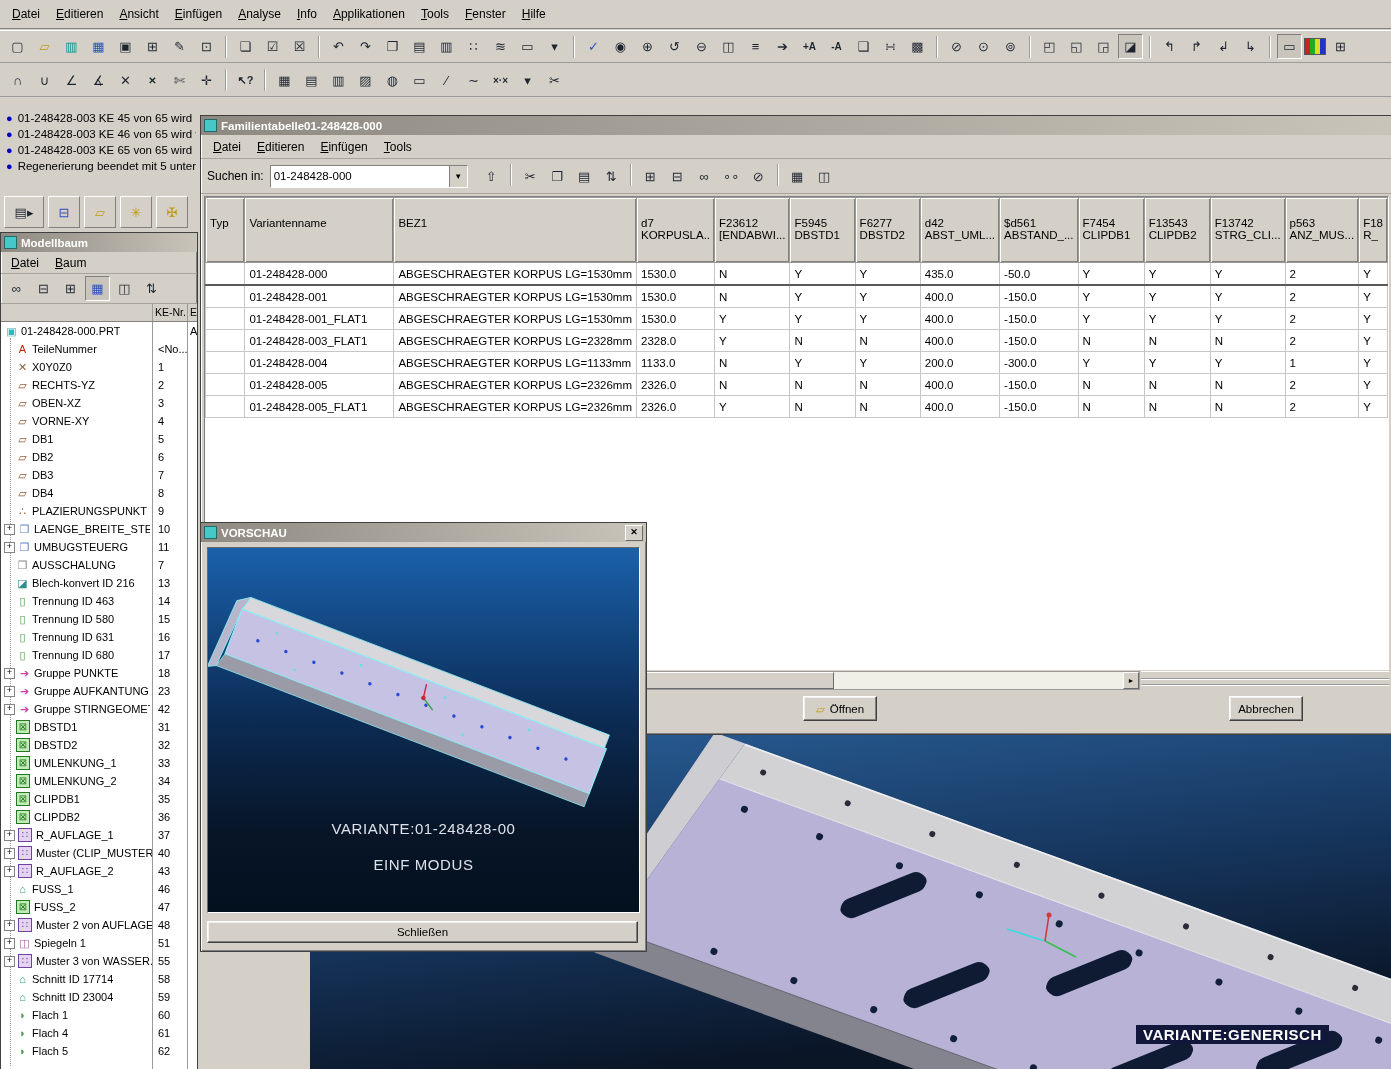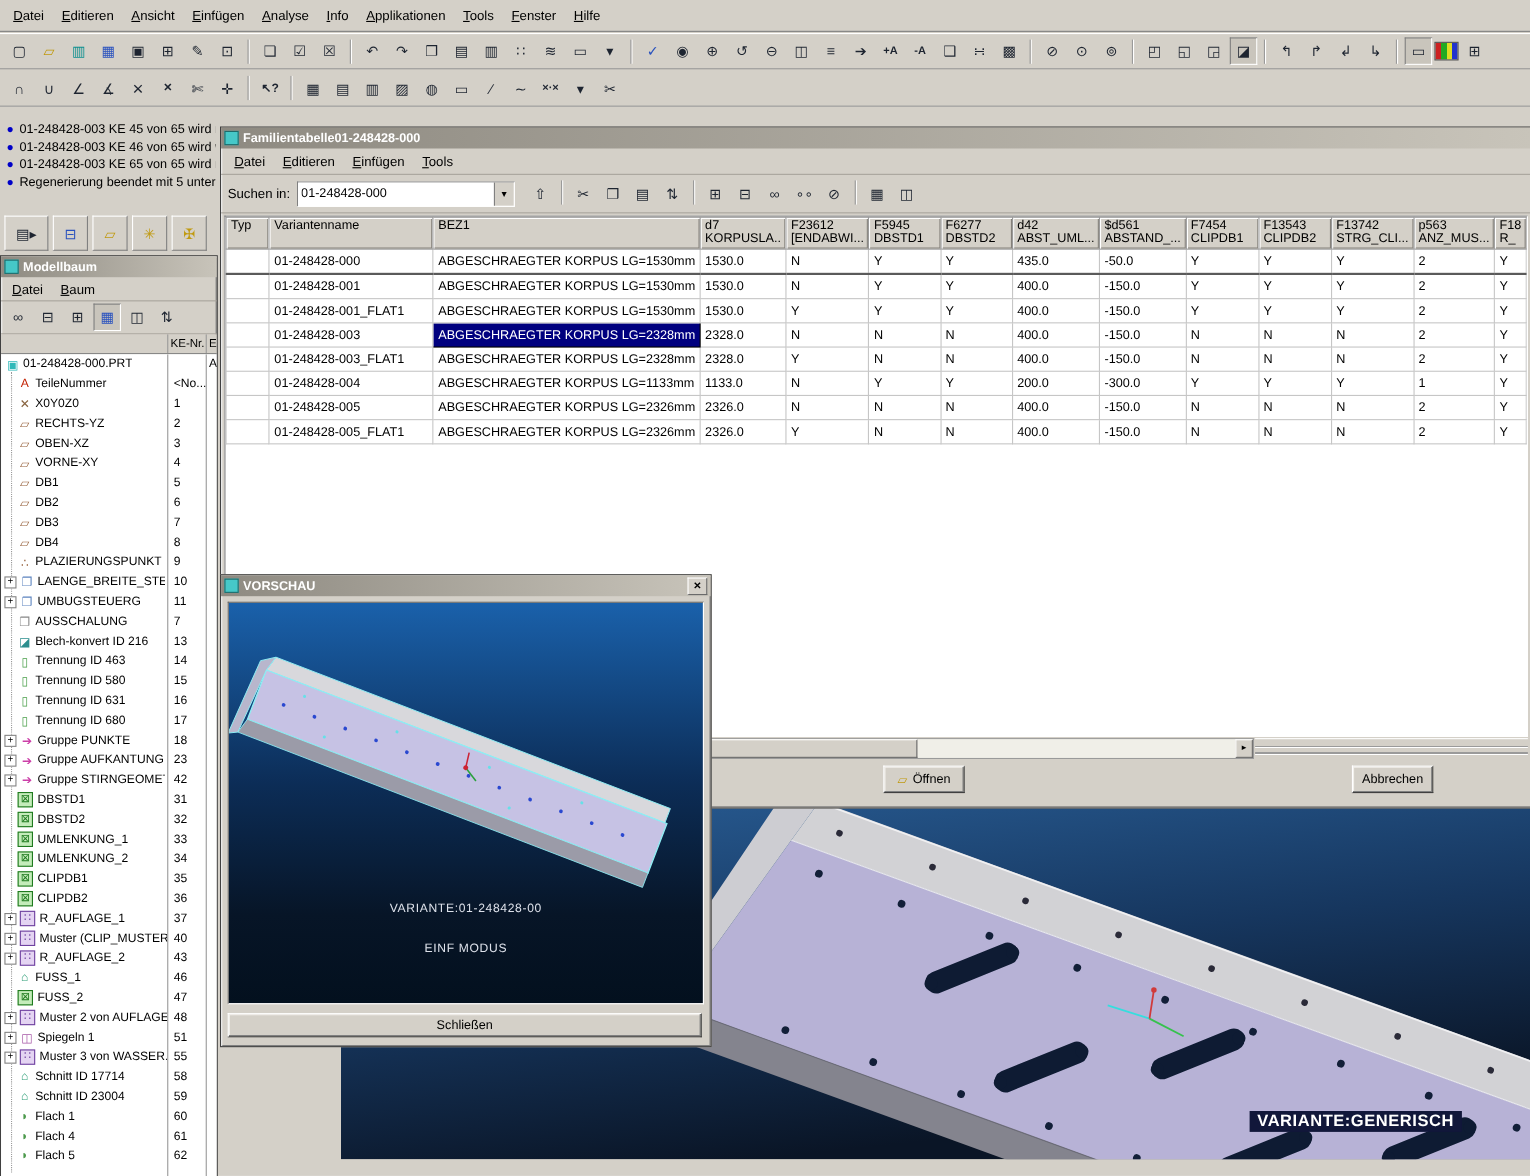--- a/index.html
+++ b/index.html
@@ -62,43 +62,43 @@
   
   #familywin{left:200px;top:115px;width:1191px;height:618px;display:flex;flex-direction:column}
   .ft-menu{height:23px;border-bottom:1px solid #a8a49c;padding-left:4px}
   .ft-tools{height:34px;display:flex;align-items:center;padding:0 6px;border-bottom:1px solid #a8a49c}
   .combo{display:flex;width:196px;height:21px;border:1px solid;border-color:#808080 #fff #fff #808080;background:#fff;margin-left:6px}
   .combo input{flex:1;border:0;outline:0;font-size:11.5px;font-family:"Liberation Sans",sans-serif;padding:0 3px;min-width:0}
   .combo .drop{width:17px;background:#d4d0c8;border-left:1px solid #808080;font-size:8px;display:flex;align-items:center;justify-content:center}
   #tablewrap{flex:1;margin:2px 3px 0 3px;background:#fff;border:1px solid;border-color:#808080 #fff #fff #808080;overflow:hidden}
   table.ft{border-collapse:collapse;table-layout:fixed;font-size:11.5px}
   table.ft th{background:#d4d0c8;border:1px solid #9a9a9a;box-shadow:inset 1px 1px 0 #fff, inset -1px -1px 0 #84807a;
-    font-weight:normal;text-align:left;padding:1px 4px;height:26px;vertical-align:top;overflow:hidden;white-space:nowrap}
+    font-weight:normal;text-align:left;padding:19px 4px;height:26px;vertical-align:top;overflow:hidden;white-space:nowrap}
   table.ft td{border:1px solid #c6c6c6;background:#fff;height:21px;padding:0 4px;overflow:hidden;white-space:nowrap}
   table.ft tr.first td{border-bottom:2px solid #5a5a5a}
   table.ft td.sel{background:#00007f;color:#fff;border:1px solid #000}
   #ft-footer{height:64px;position:relative}
   .sbar{position:absolute;left:3px;top:1px;width:934px;height:17px;display:flex;border:1px solid #9a9a9a}
   .sbtn{width:16px;height:100%;background:#d4d0c8;border:1px solid;border-color:#fff #6a6a6a #6a6a6a #fff;
     font-size:7px;display:flex;align-items:center;justify-content:center;box-sizing:border-box}
   .strack{flex:1;position:relative;background:#f0efe8}
   .sthumb{position:absolute;left:0;top:0;bottom:0;width:68%;background:#d4d0c8;border:1px solid;border-color:#fff #6a6a6a #6a6a6a #fff;box-sizing:border-box}
   .ridges{position:absolute;left:940px;right:3px;top:1px;height:17px;border-top:1px solid #fff;
     background:linear-gradient(to bottom,#d4d0c8 0 6px,#9a9a9a 6px 7px,#fff 7px 8px,#d4d0c8 8px 12px,#9a9a9a 12px 13px,#fff 13px 14px,#d4d0c8 14px)}
   #openbtn{position:absolute;left:602px;top:26px;width:74px;height:25px}
   #cancelbtn{position:absolute;left:1028px;top:26px;width:74px;height:25px}
   
-  #graphics{position:absolute;left:310px;top:718px;width:1081px;height:336px;overflow:hidden}
+  #graphics{position:absolute;left:310px;top:733px;width:1081px;height:336px;overflow:hidden}
   #gvariant{position:absolute;left:826px;top:292px;background:#11173a;color:#fff;font-size:15px;font-weight:bold;
     letter-spacing:0.5px;padding:1px 7px;white-space:nowrap}
   
   #previewwin{left:200px;top:522px;width:445px;height:428px}
   #pv-view{position:absolute;left:6px;top:24px;width:431px;height:364px;border:1px solid;border-color:#6a6a6a #fff #fff #6a6a6a;
     background:linear-gradient(to bottom,#1a61ab 0,#0c2d57 45%,#071527 78%,#03101e 100%);overflow:hidden}
-  .pv-text{position:absolute;width:100%;text-align:center;color:#dde1ea;font-size:11px;letter-spacing:0.6px;white-space:nowrap}
+  .pv-text{position:absolute;width:100%;text-align:center;color:#dde1ea;font-size:15px;letter-spacing:0.6px;white-space:nowrap}
   #pv-variant{top:272px}
   #pv-mode{top:308px}
   #pv-close{position:absolute;left:6px;top:398px;width:431px;height:22px}
 </style>
 </head>
 <body>
 
 <div id="root">
 
   <div id="menubar" class="menurow">
@@ -734,36 +734,20 @@
               <td>400.0</td>
               <td>-150.0</td>
               <td>Y</td>
               <td>Y</td>
               <td>Y</td>
               <td>2</td>
               <td>Y</td>
             </tr>
             <tr>
               <td></td>
-              <td>01-248428-003</td>
-              <td class="sel">ABGESCHRAEGTER KORPUS LG=2328mm</td>
-              <td>2328.0</td>
-              <td>N</td>
-              <td>N</td>
-              <td>N</td>
-              <td>400.0</td>
-              <td>-150.0</td>
-              <td>N</td>
-              <td>N</td>
-              <td>N</td>
-              <td>2</td>
-              <td>Y</td>
-            </tr>
-            <tr>
-              <td></td>
               <td>01-248428-003_FLAT1</td>
               <td>ABGESCHRAEGTER KORPUS LG=2328mm</td>
               <td>2328.0</td>
               <td>Y</td>
               <td>N</td>
               <td>N</td>
               <td>400.0</td>
               <td>-150.0</td>
               <td>N</td>
               <td>N</td>

